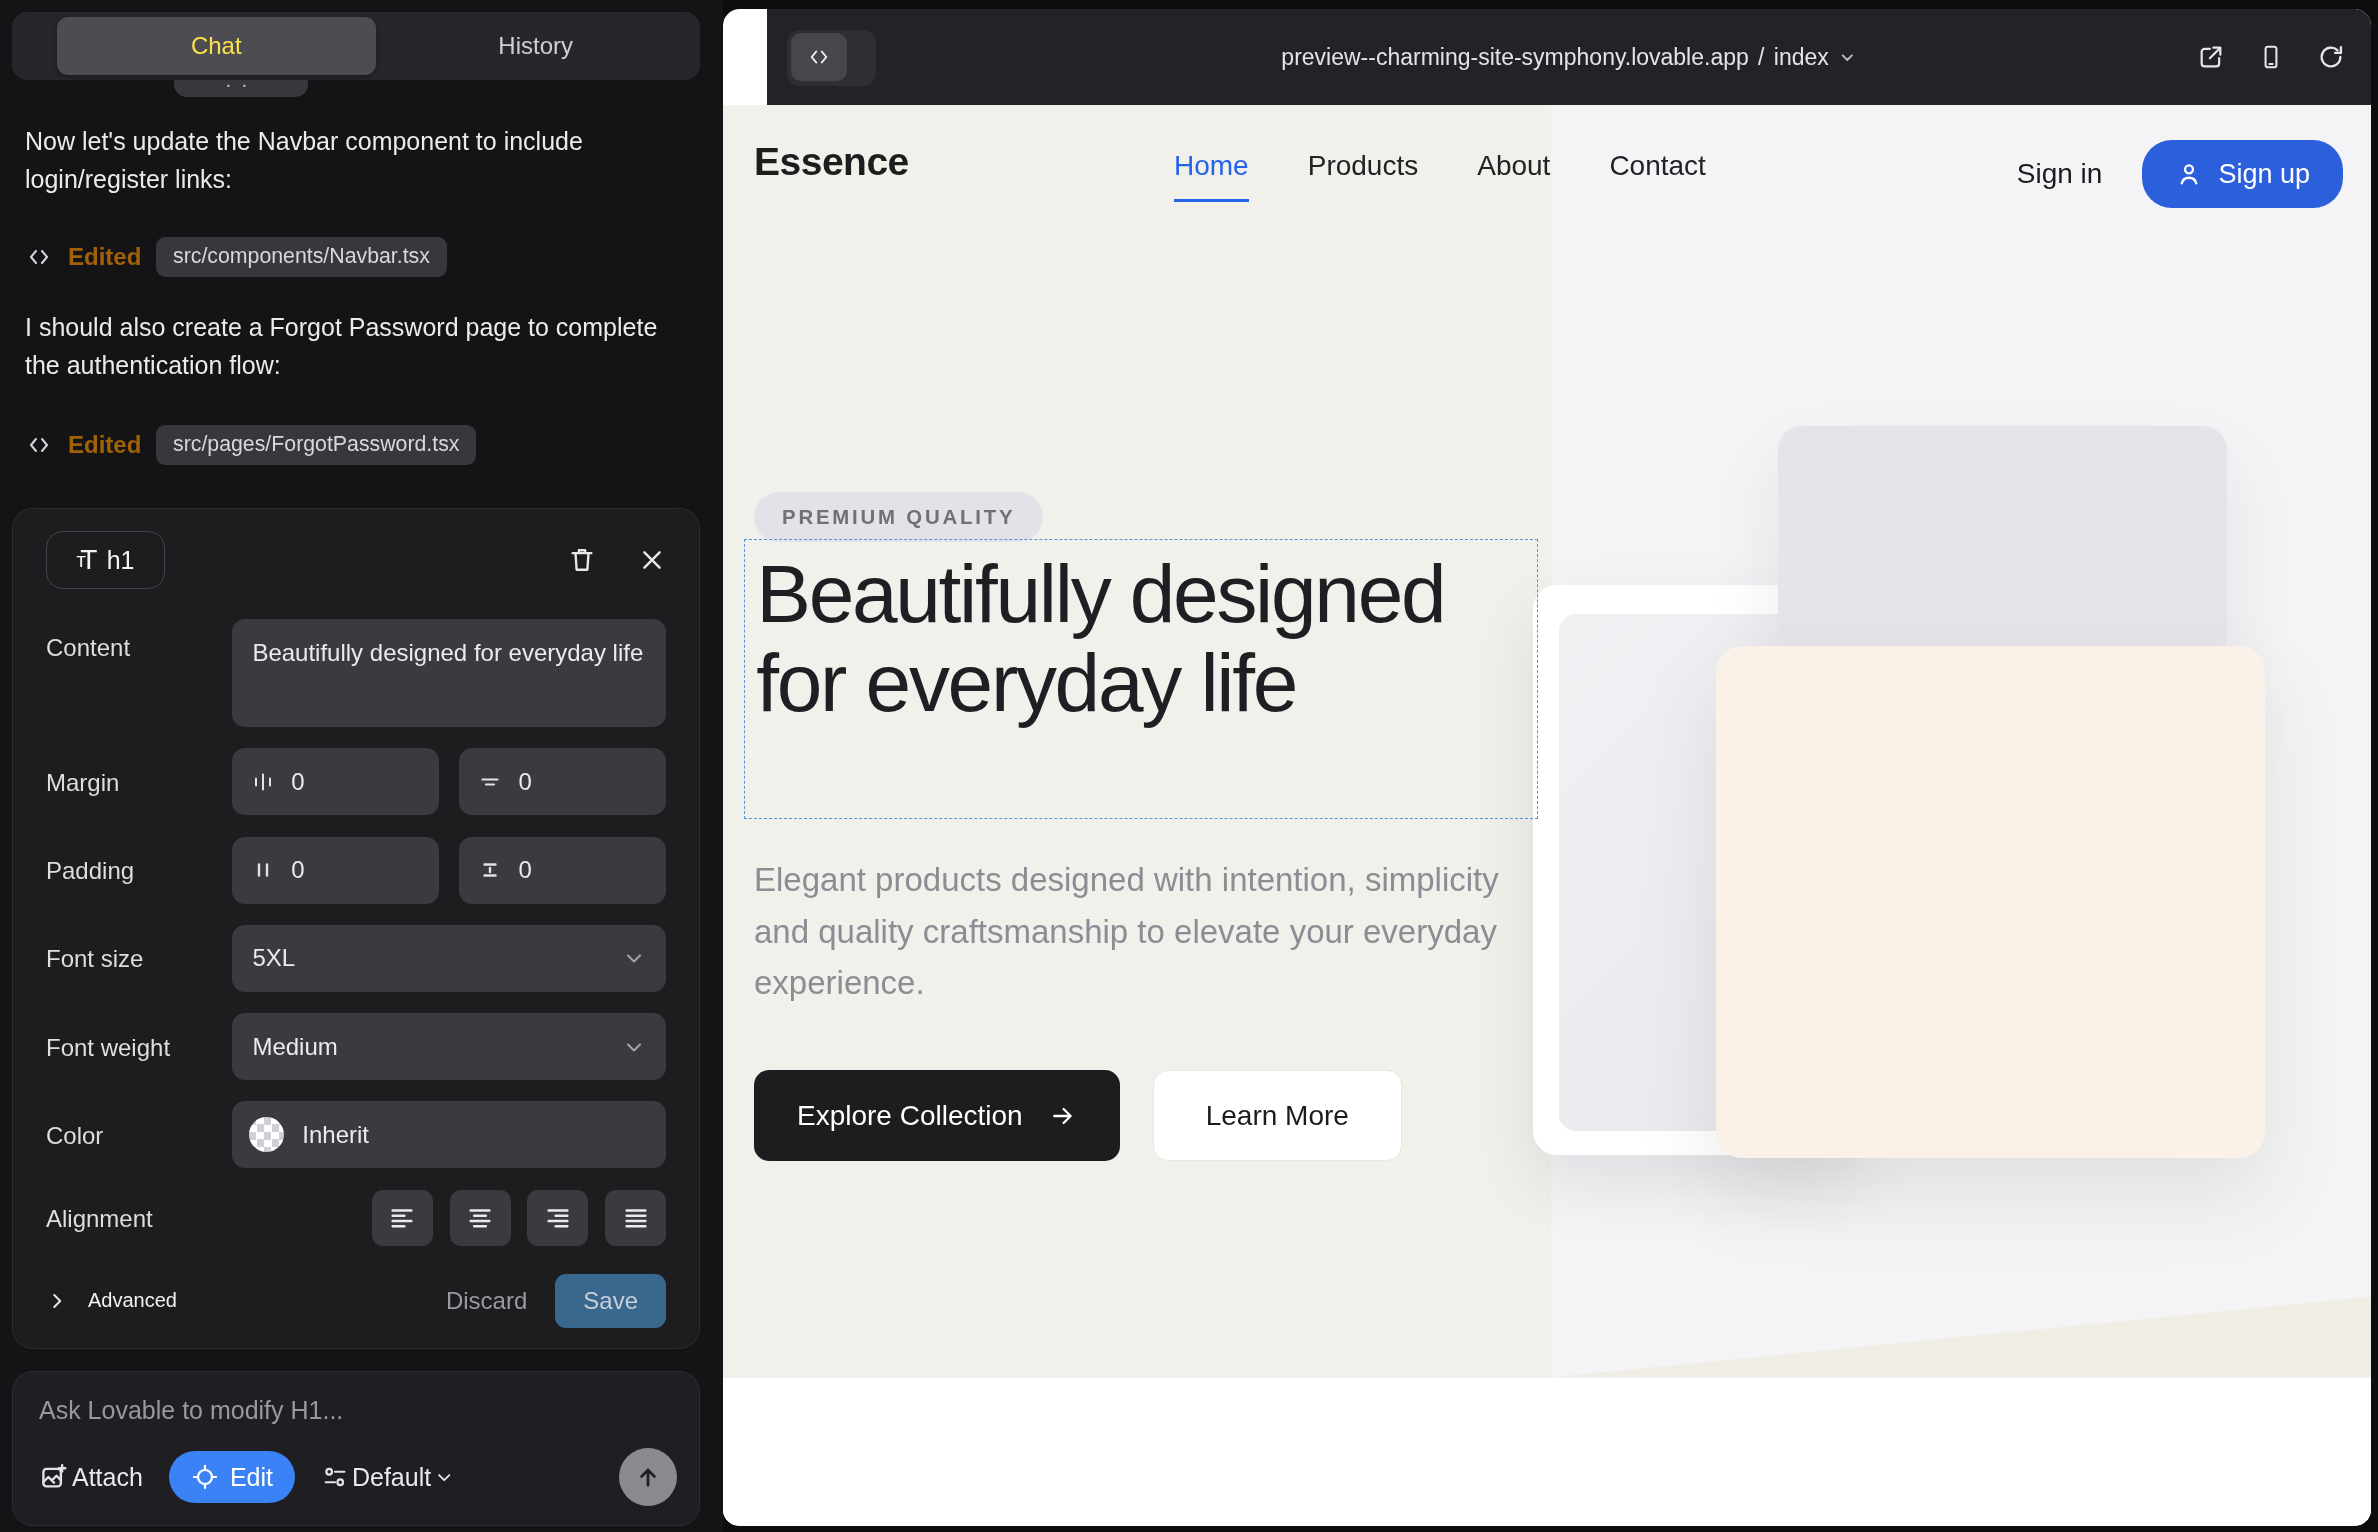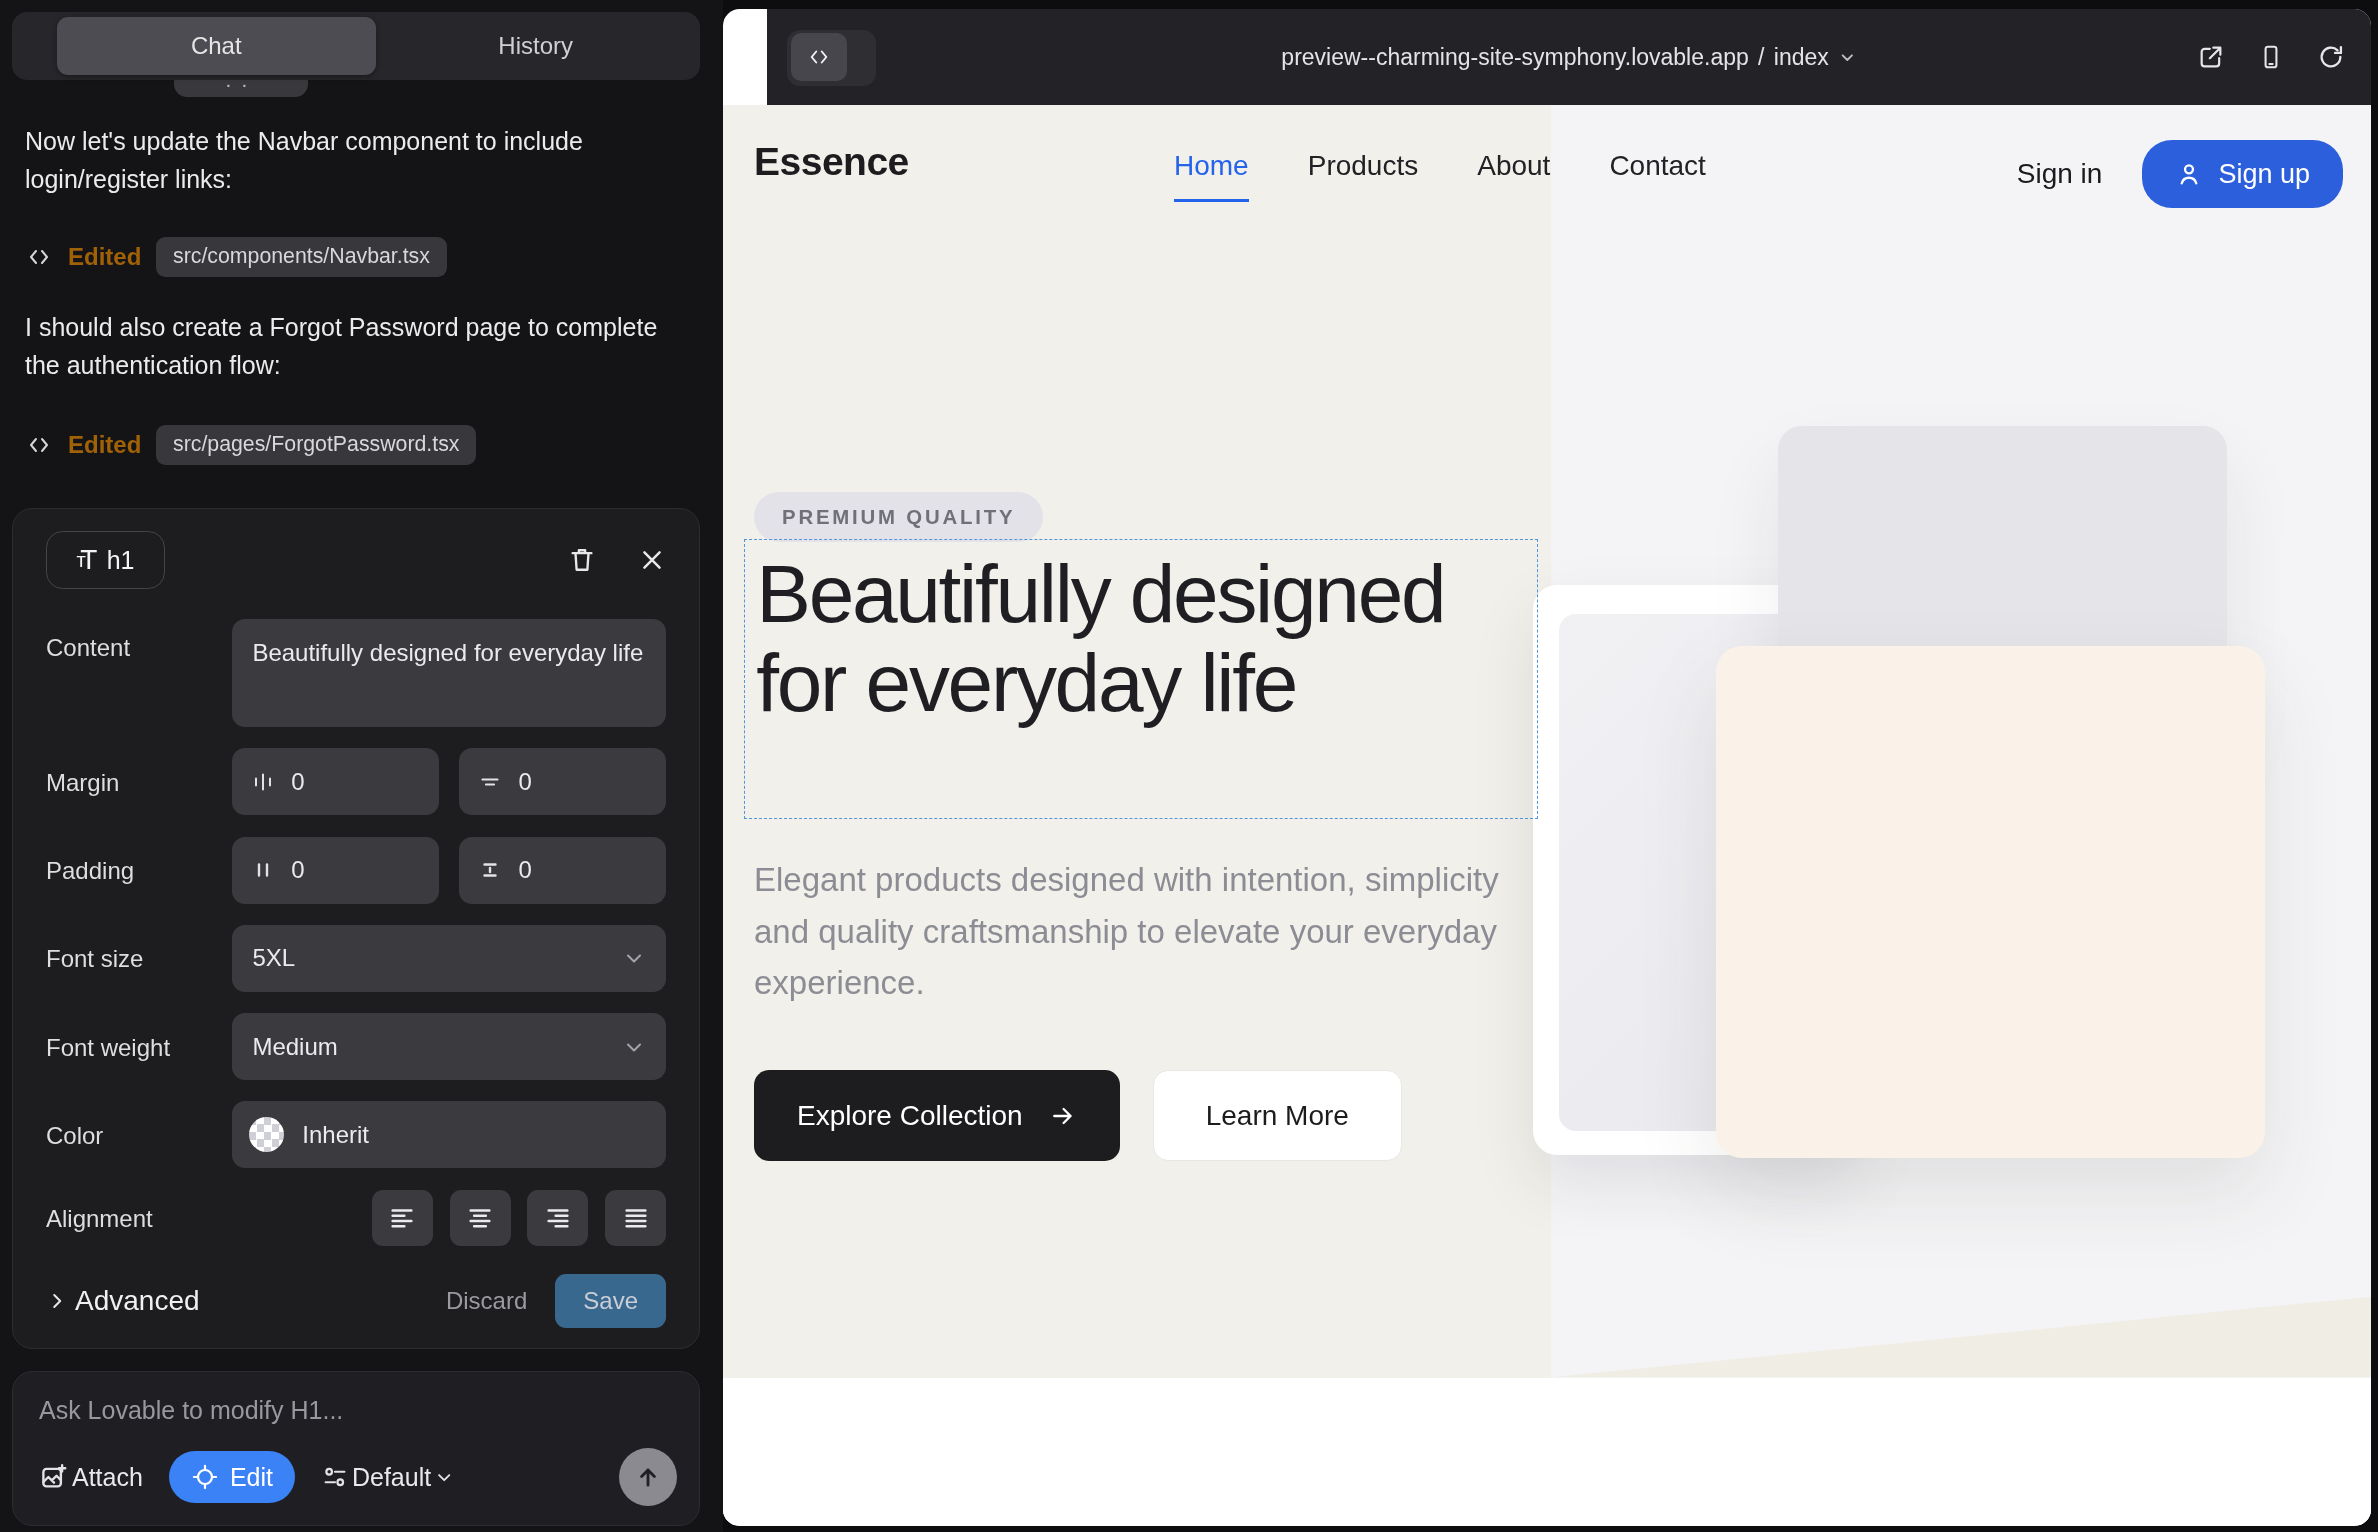--- a/index.html
+++ b/index.html
@@ -14,21 +14,21 @@
 
   
   #sidebar { position:absolute; left:0; top:0; width:723px; height:1532px; background:#141416; }
 
   #tabbar {
     position:absolute; left:12px; top:12px; width:688px; height:68px;
     background:#27272b; border-radius:15px; display:flex; padding:4.6px; z-index:3;
   }
   .tab { flex:1; display:flex; align-items:center; justify-content:center;
     font-size:24px; color:#cfcfd4; border-radius:11px; }
-  .tab.active { background:#4c4c52; color:#e5e5e5; font-weight:500;
+  .tab.active { background:#4c4c52; color:#fde047; font-weight:500;
     box-shadow:0 1.9px 5.6px rgba(0,0,0,.35);margin-left:40px; }
 
   #scroll-pill { position:absolute; left:174px; top:78px; width:134px; height:18.6px;
     background:#38383d; border-radius:0 0 13px 13px; display:flex; align-items:flex-start;
     justify-content:center; color:#bcbcc2; font-size:20.4px; letter-spacing:9.3px;
     line-height:13px; overflow:hidden; z-index:2; }
 
   .chat-msg { position:absolute; left:25px; width:663px; font-size:25px; line-height:1.5;
     color:#ebebed; }
   .edited-row { position:absolute; left:25px; display:flex; align-items:center; gap:15px; }
@@ -67,21 +67,21 @@
   .select-field .chev { color:#a4a4ab; }
   .color-field { height:67px; display:flex; align-items:center; gap:18.6px; padding:0 16.7px; }
   .swatch { width:35px; height:35px; border-radius:50%;
     background: repeating-conic-gradient(#ffffff 0% 25%, #cfcfd6 0% 50%);
     background-size:15px 15px; }
   .align-group { display:flex; justify-content:flex-end; gap:16.7px; }
   .align-btn { width:61px; height:56px; background:#3a3a3f; border-radius:11px;
     display:flex; align-items:center; justify-content:center; color:#ebebee; }
 
   #editor-footer { display:flex; align-items:center; margin-top:28px; }
-  #advanced { display:flex; align-items:center; gap:7px; color:#f0f0f2; font-size:28px;justify-content:space-between; }
+  #advanced { display:flex; align-items:center; gap:20px; color:#f0f0f2; font-size:20px;justify-content:space-between; }
   #advanced .ico { color:#e6e6e9; }
   #editor-footer .spacer { flex:1; }
   #discard-btn { font-size:24px; color:#9a9aa1; margin-right:28px; }
   #save-btn { height:54px; padding:0 28px; border-radius:11px; background:#39688f;
     color:#c9ced6; font-size:24px; display:flex; align-items:center; }
 
   
   #prompt {
     position:absolute; left:12px; top:1371px; width:688px; height:155px;
     background:#1f1f23; border:0.9px solid #2d2d31; border-radius:20.4px; padding:24px 26px;

